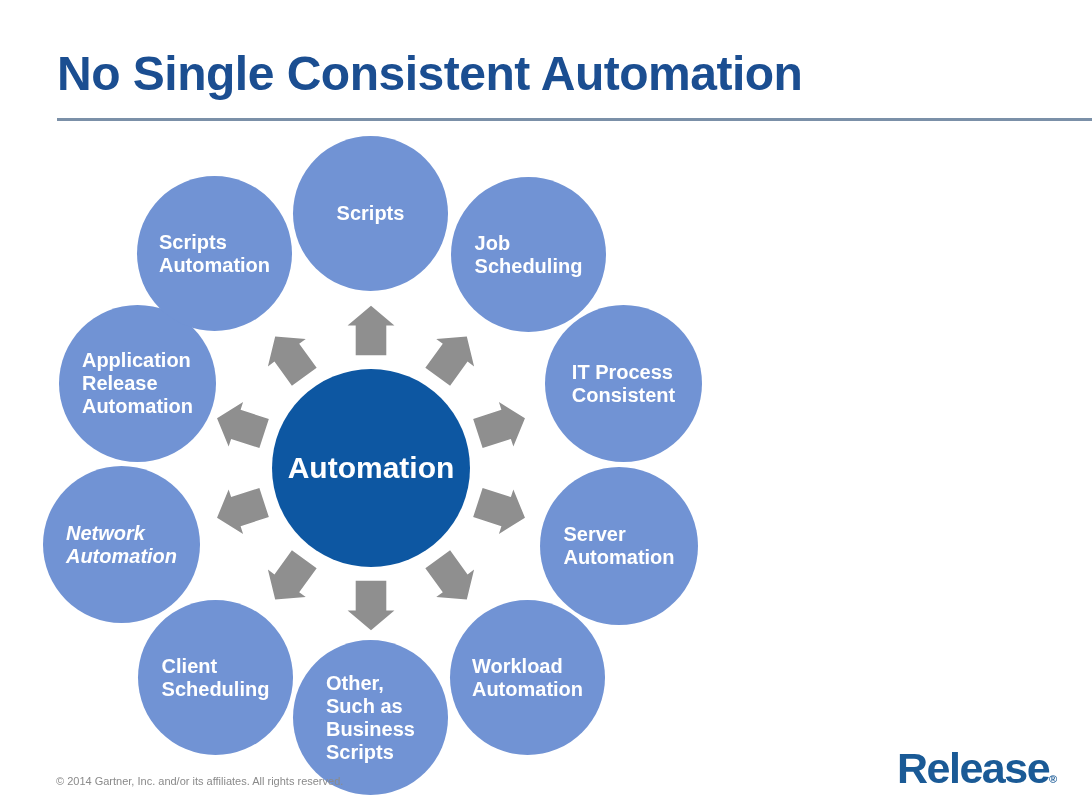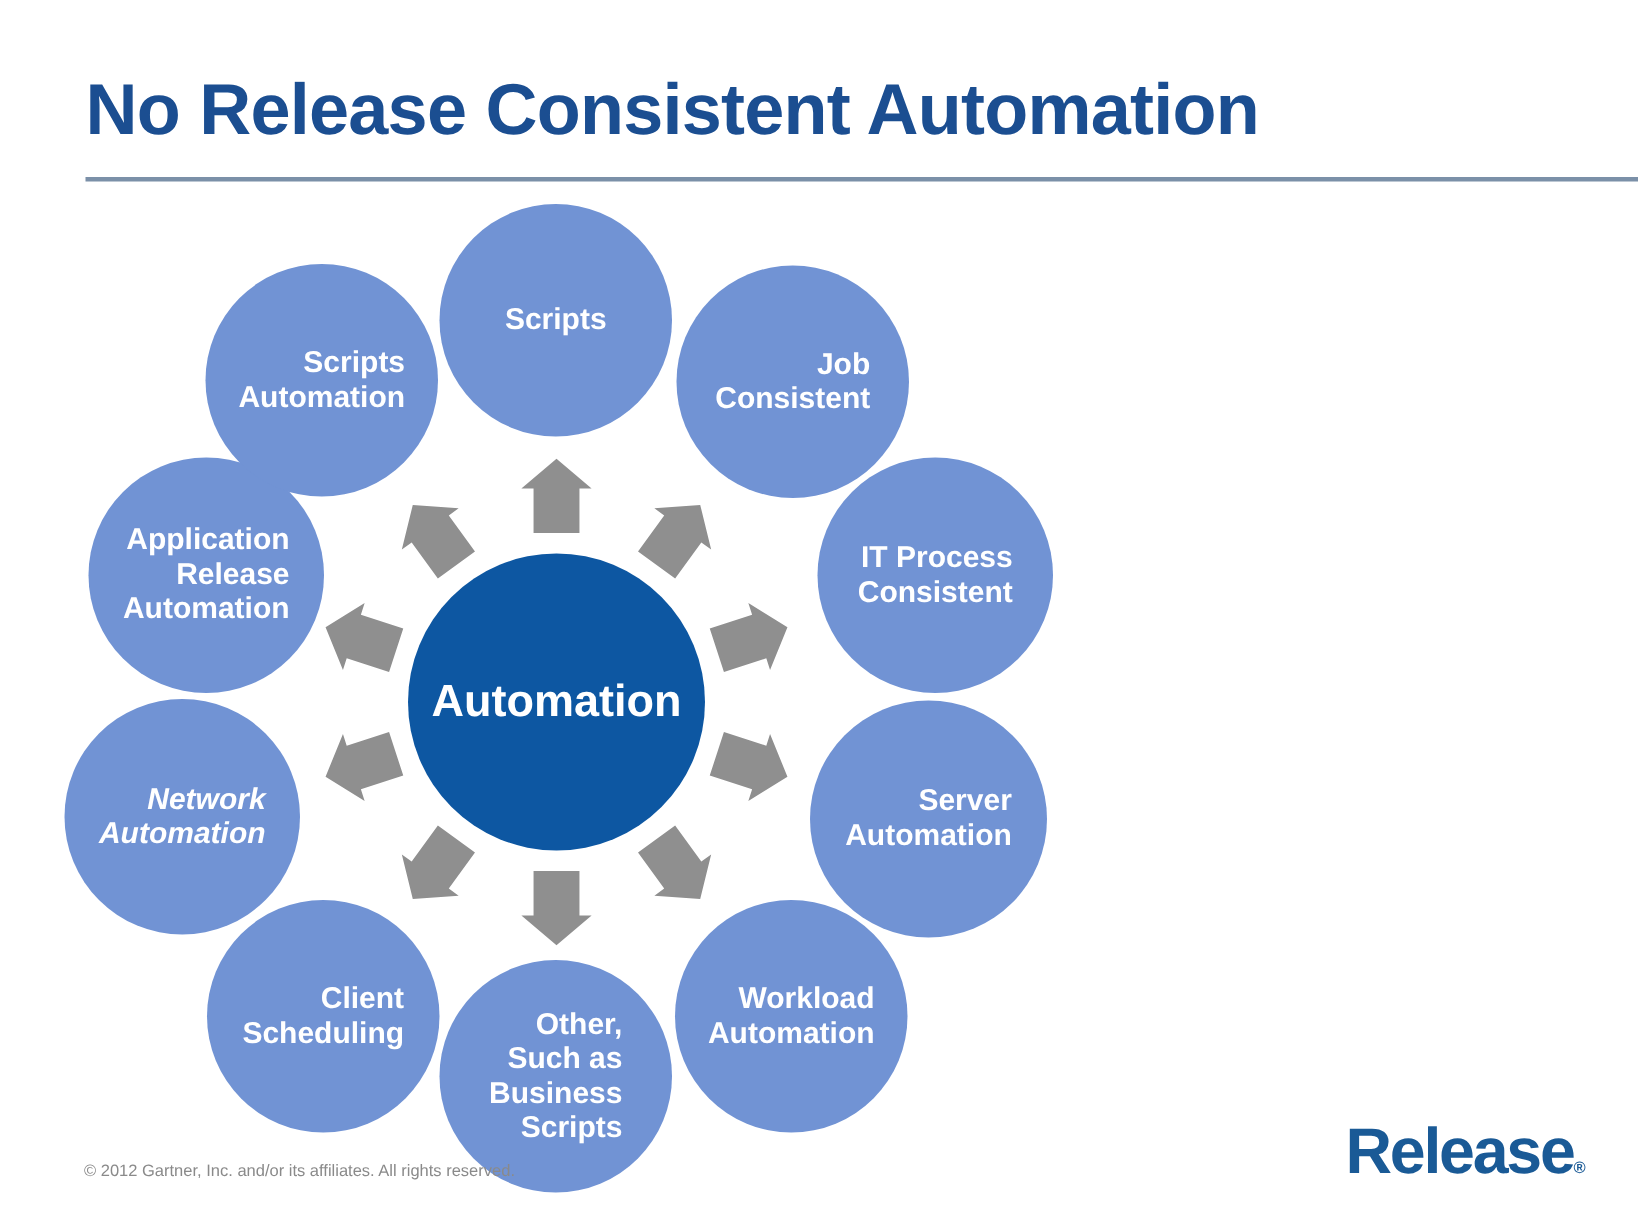--- a/index.html
+++ b/index.html
@@ -23,50 +23,50 @@
     color:var(--title-color);white-space:nowrap;
   }
   .divider{
     position:absolute;left:57px;right:0;top:118px;height:3px;
     background:var(--divider-color);
   }
   #diagram{position:absolute;inset:0;}
   .circle{
     position:absolute;border-radius:50%;
     display:flex;align-items:center;justify-content:center;
-    text-align:right;color:#ffffff;font-weight:bold;
+    text-align:left;color:#ffffff;font-weight:bold;
     white-space:pre-line;
   }
   .node-circle{background:var(--node-fill);font-size:20px;line-height:23px;}
   .center-circle{background:var(--center-fill);font-size:30px;line-height:34px;}
   .arrow{position:absolute;}
   .copyright{
     position:absolute;left:56px;top:775px;
     font-size:11px;color:var(--copyright-color);
   }
   .logo{
     position:absolute;left:897px;top:744px;
     font-size:43px;font-weight:bold;letter-spacing:-1.5px;
     color:var(--logo-color);white-space:nowrap;
   }
   .logo .reg{font-size:11px;letter-spacing:0;}
 </style>
 </head>
 <body>
 
 <div class="slide">
-  <h1 class="page-title">No Release Consistent Automation</h1>
+  <h1 class="page-title">No Single Consistent Automation</h1>
   <div class="divider"></div>
   <div id="diagram">
       <div class="circle node-circle" style="left: 293px; top: 136px; width: 155px; height: 155px;">Scripts</div>
       <svg class="arrow" width="54" height="54" viewBox="0 0 60 60" style="left: 344px; top: 304px; transform: rotate(0deg);">
         <polygon points="30,2 56,24 47,24 47,57 13,57 13,24 4,24" fill="#8f8f8f"></polygon>
       </svg>
       <div class="circle node-circle" style="left: 451px; top: 177px; width: 155px; height: 155px;">Job
-Consistent</div>
+Scheduling</div>
       <svg class="arrow" width="54" height="54" viewBox="0 0 60 60" style="left: 424.527px; top: 330.165px; transform: rotate(36deg);">
         <polygon points="30,2 56,24 47,24 47,57 13,57 13,24 4,24" fill="#8f8f8f"></polygon>
       </svg>
       <div class="circle node-circle" style="left: 545px; top: 305px; width: 157px; height: 157px;">IT Process
 Consistent</div>
       <svg class="arrow" width="54" height="54" viewBox="0 0 60 60" style="left: 474.295px; top: 398.665px; transform: rotate(72deg);">
         <polygon points="30,2 56,24 47,24 47,57 13,57 13,24 4,24" fill="#8f8f8f"></polygon>
       </svg>
       <div class="circle node-circle" style="left: 540px; top: 467px; width: 158px; height: 158px;">Server
 Automation</div>
@@ -101,15 +101,15 @@
       <svg class="arrow" width="54" height="54" viewBox="0 0 60 60" style="left: 213.705px; top: 398.665px; transform: rotate(288deg);">
         <polygon points="30,2 56,24 47,24 47,57 13,57 13,24 4,24" fill="#8f8f8f"></polygon>
       </svg>
       <div class="circle node-circle" style="left: 137px; top: 176px; width: 155px; height: 155px;">Scripts
 Automation</div>
       <svg class="arrow" width="54" height="54" viewBox="0 0 60 60" style="left: 263.473px; top: 330.165px; transform: rotate(324deg);">
         <polygon points="30,2 56,24 47,24 47,57 13,57 13,24 4,24" fill="#8f8f8f"></polygon>
       </svg>
       <div class="circle center-circle" style="left: 272px; top: 369px; width: 198px; height: 198px;">Automation</div>
     </div>
-  <div class="copyright">© 2012 Gartner, Inc. and/or its affiliates. All rights reserved.</div>
+  <div class="copyright">© 2014 Gartner, Inc. and/or its affiliates. All rights reserved.</div>
   <div class="logo"><span>Release</span><span class="reg">®</span></div>
 </div>
 
 </body></html>

